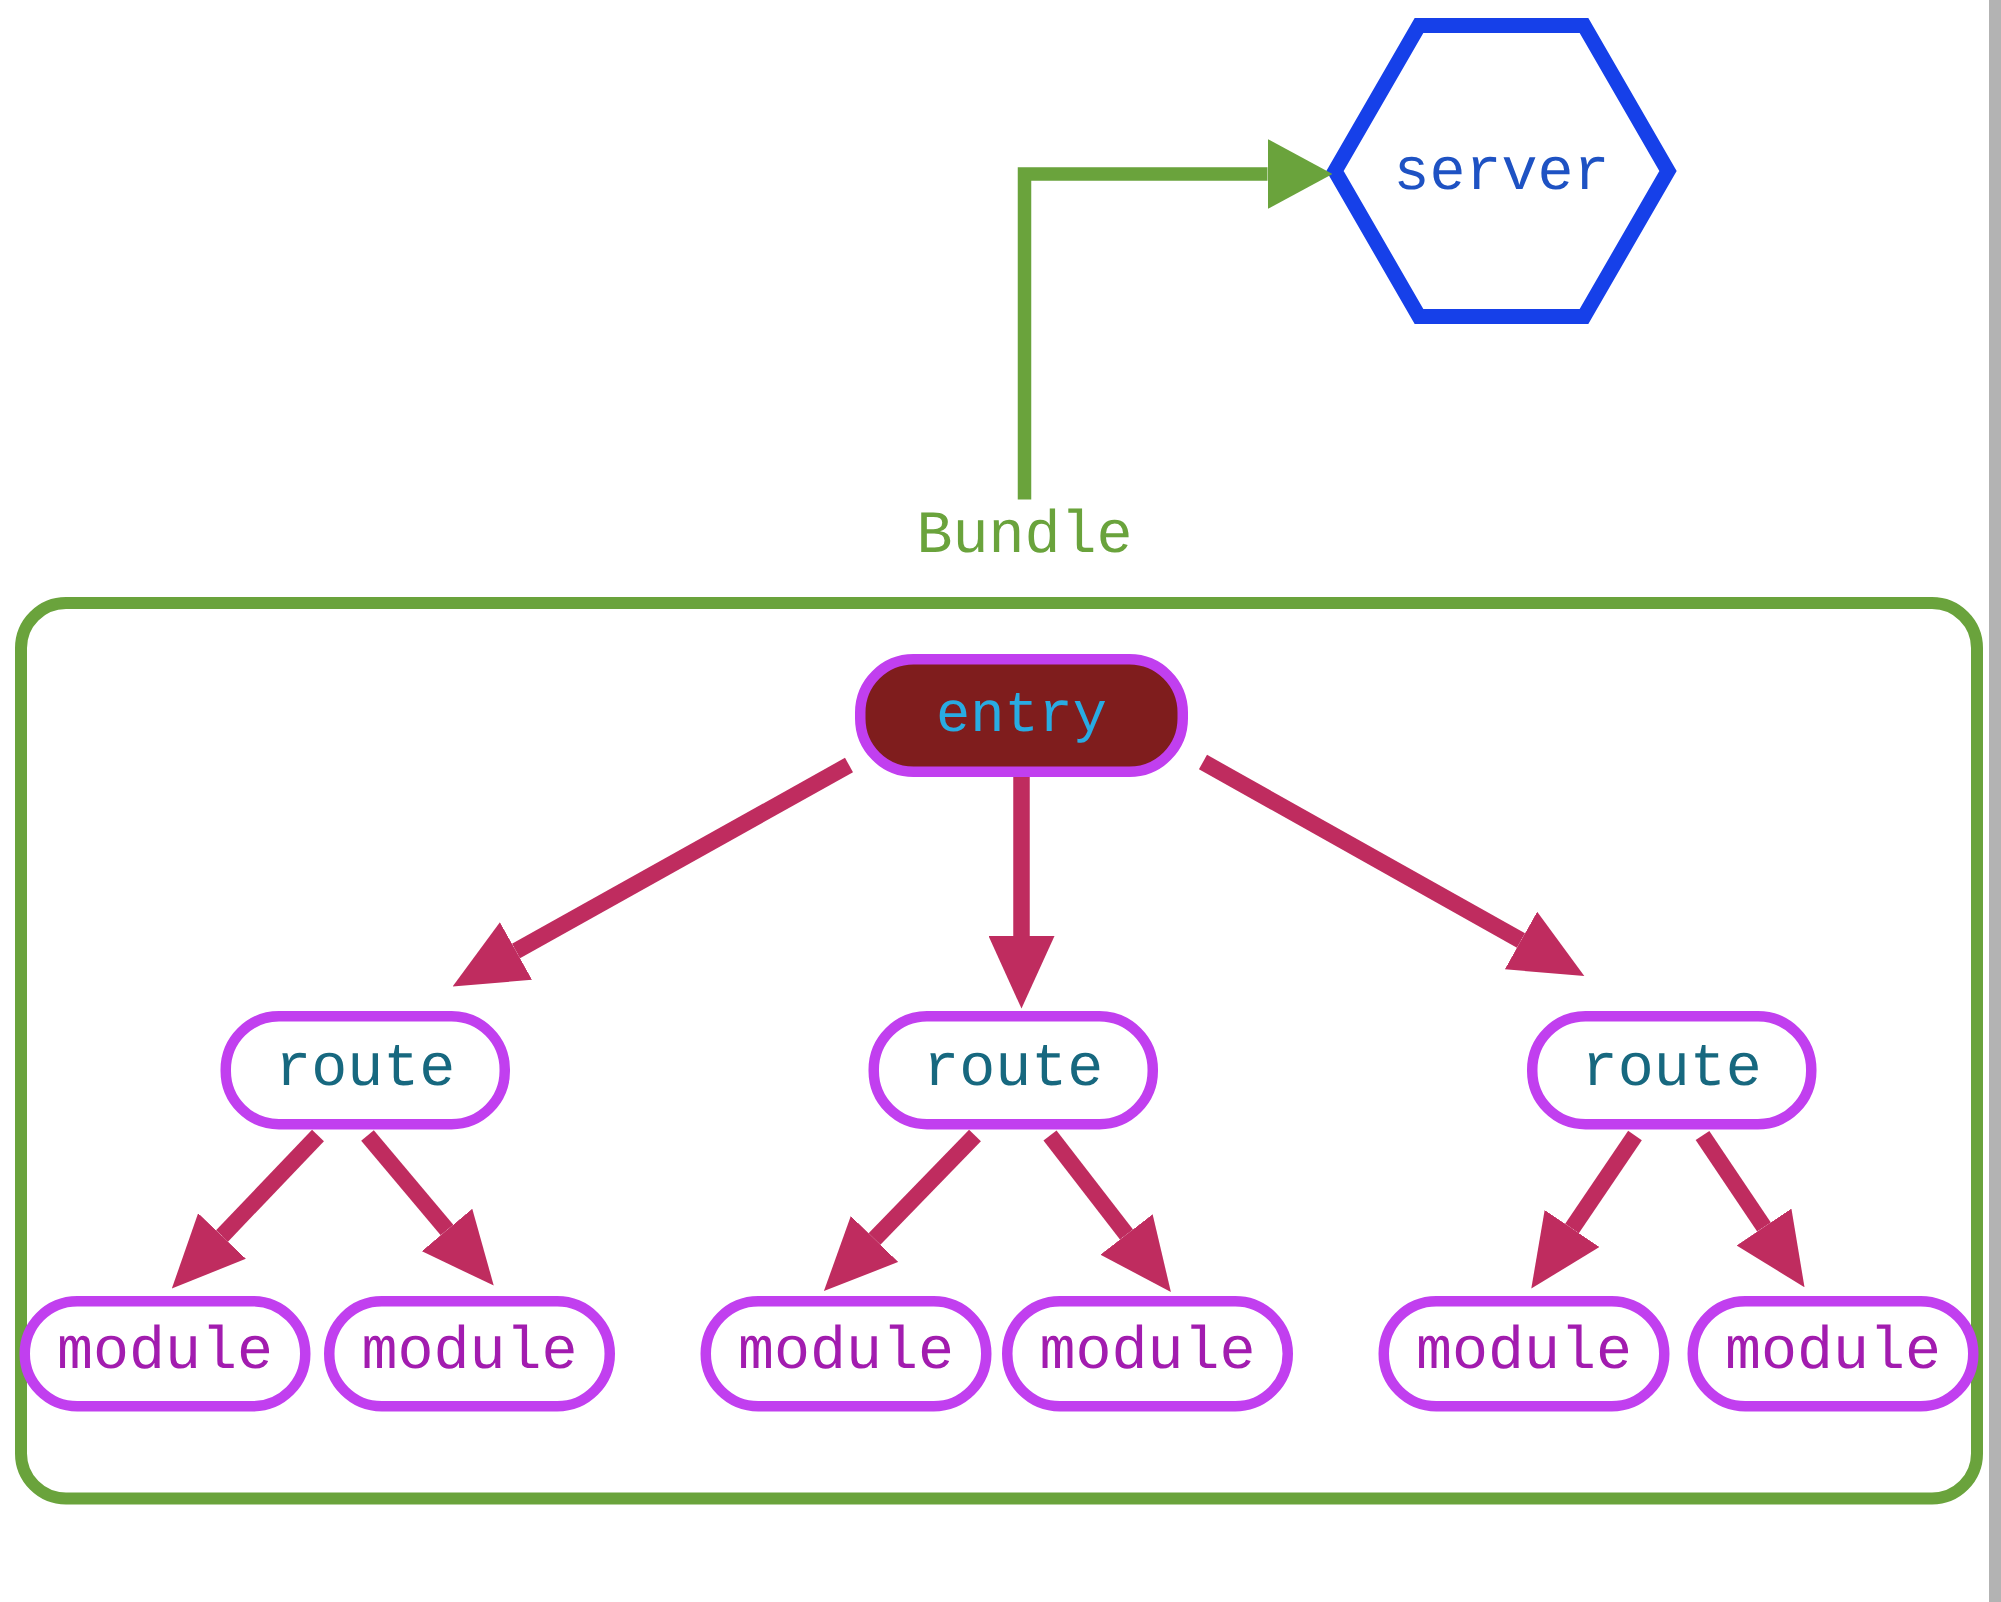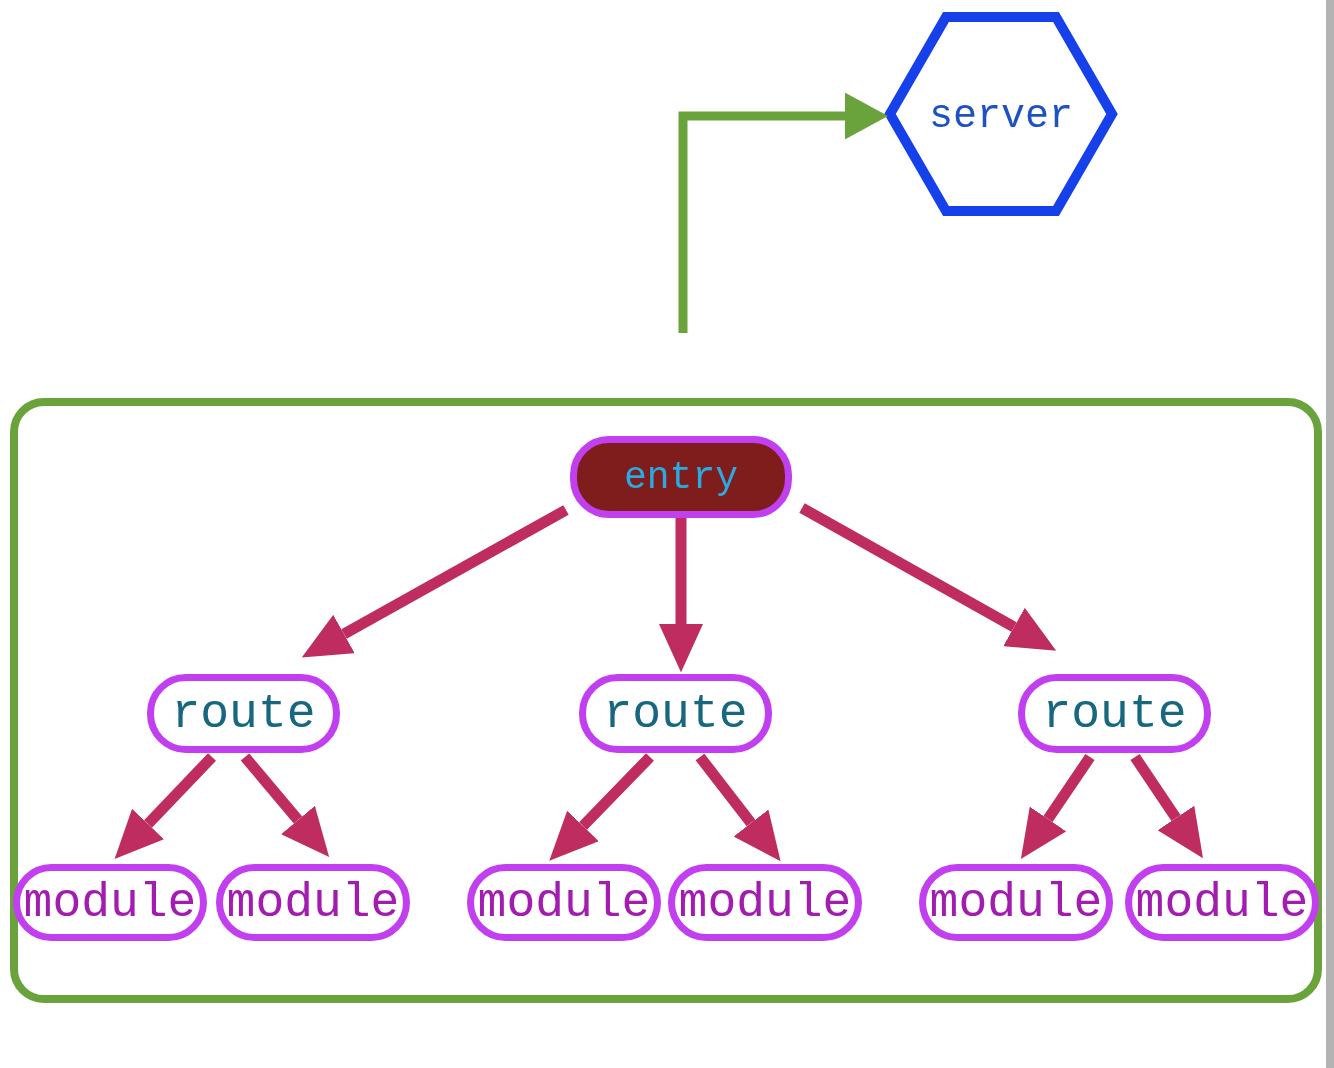--- a/index.html
+++ b/index.html
@@ -52,21 +52,21 @@
   }
   .node {
     position: absolute;
     box-sizing: border-box;
     display: flex;
     align-items: center;
     justify-content: center;
     border: 7px solid #c13fef;
     border-radius: 39px;
     background: #ffffff;
-    font-size: 48px;
+    font-size: 40px;
   }
   .entry {
     left: 570px; top: 436px;
     width: 222px; height: 82px;
     background: #7f1d1d;
     color: #29abe2;
     font-size: 38px;
   }
   .route { color: #17687f; width: 193px; height: 79px; top: 674px; }
   .route-1 { left: 147px; }
@@ -109,20 +109,21 @@
     <line x1="245" y1="757" x2="298" y2="820" stroke="#bf2c5f" stroke-width="11" marker-end="url(#arrowC)"></line>
 
     <line x1="650" y1="757" x2="583" y2="826" stroke="#bf2c5f" stroke-width="11" marker-end="url(#arrowC)"></line>
     <line x1="700" y1="757" x2="751" y2="823" stroke="#bf2c5f" stroke-width="11" marker-end="url(#arrowC)"></line>
 
     <line x1="1090" y1="757" x2="1048" y2="819" stroke="#bf2c5f" stroke-width="11" marker-end="url(#arrowC)"></line>
     <line x1="1135" y1="757" x2="1176" y2="818" stroke="#bf2c5f" stroke-width="11" marker-end="url(#arrowC)"></line>
   </svg>
 
   <div class="label server-label">server</div>
+  <div class="label bundle-label">Bundle</div>
 
   <div class="node entry">entry</div>
 
   <div class="node route route-1">route</div>
   <div class="node route route-2">route</div>
   <div class="node route route-3">route</div>
 
   <div class="node module module-1">module</div>
   <div class="node module module-2">module</div>
   <div class="node module module-3">module</div>

